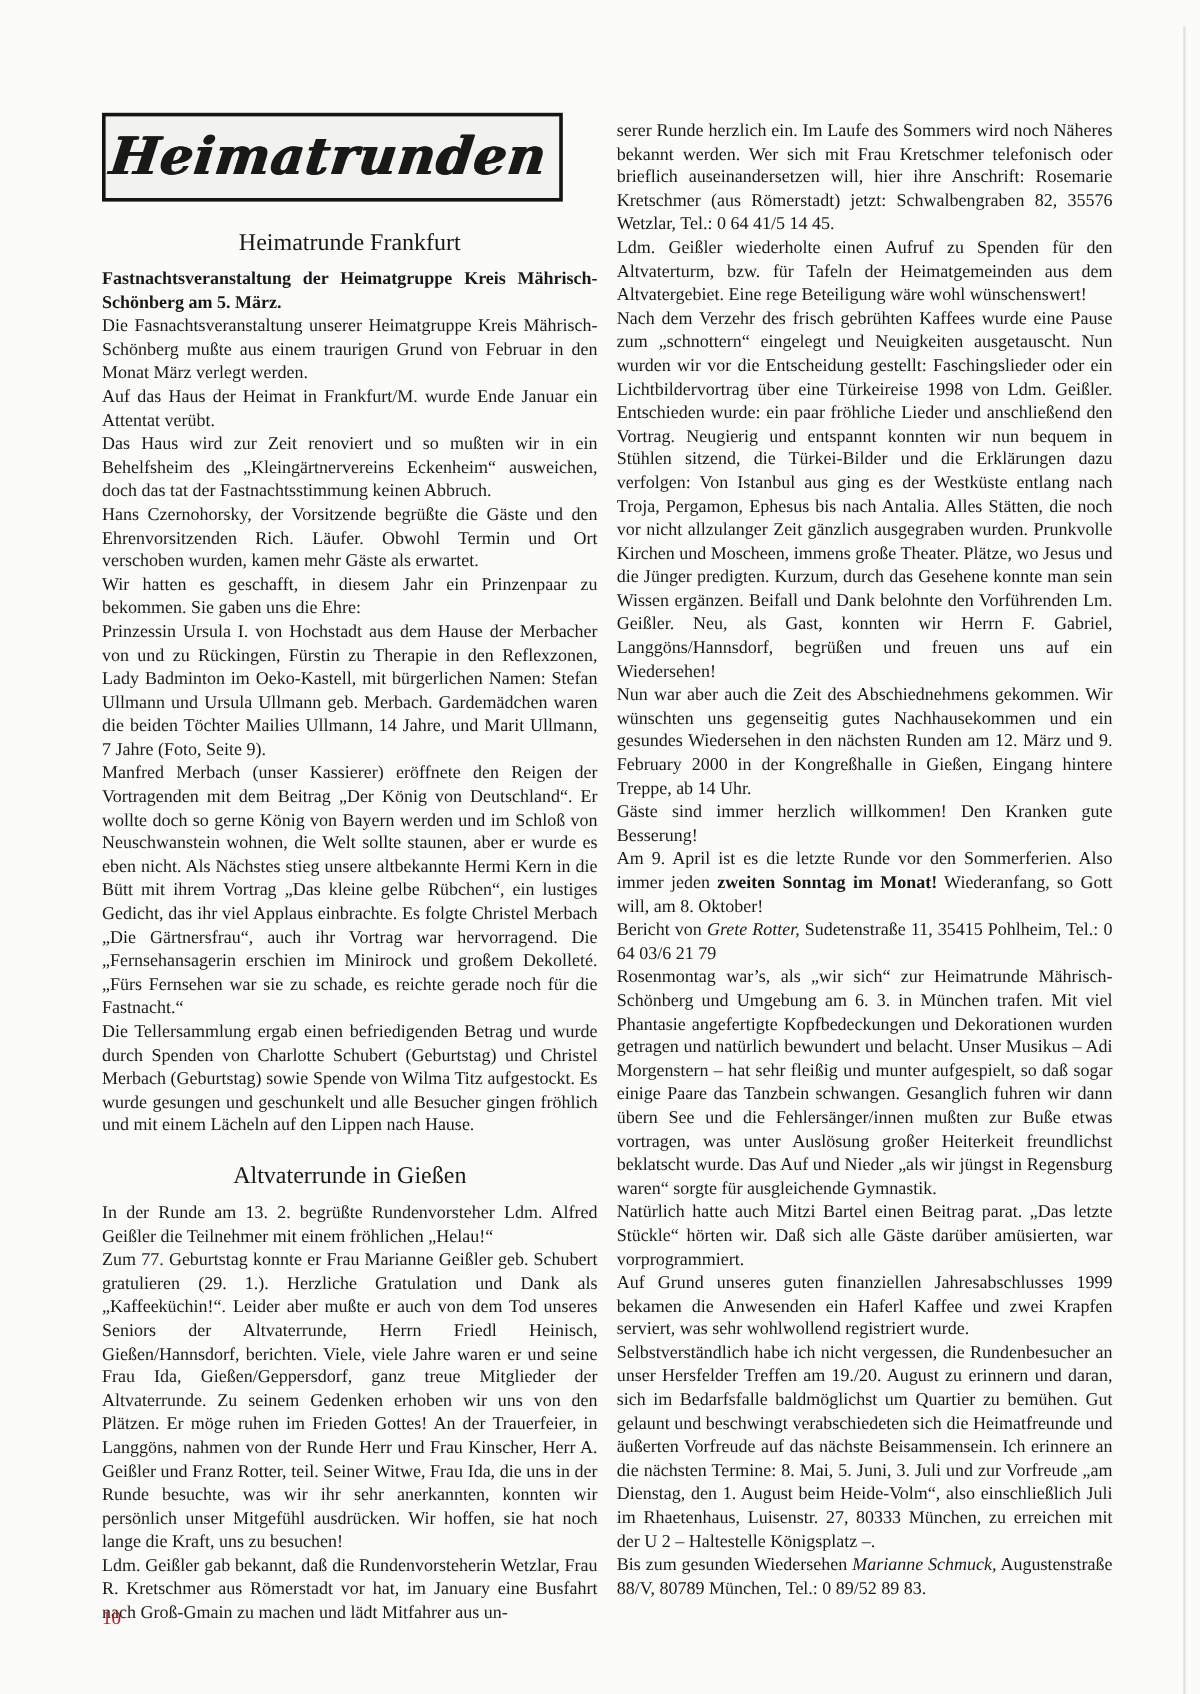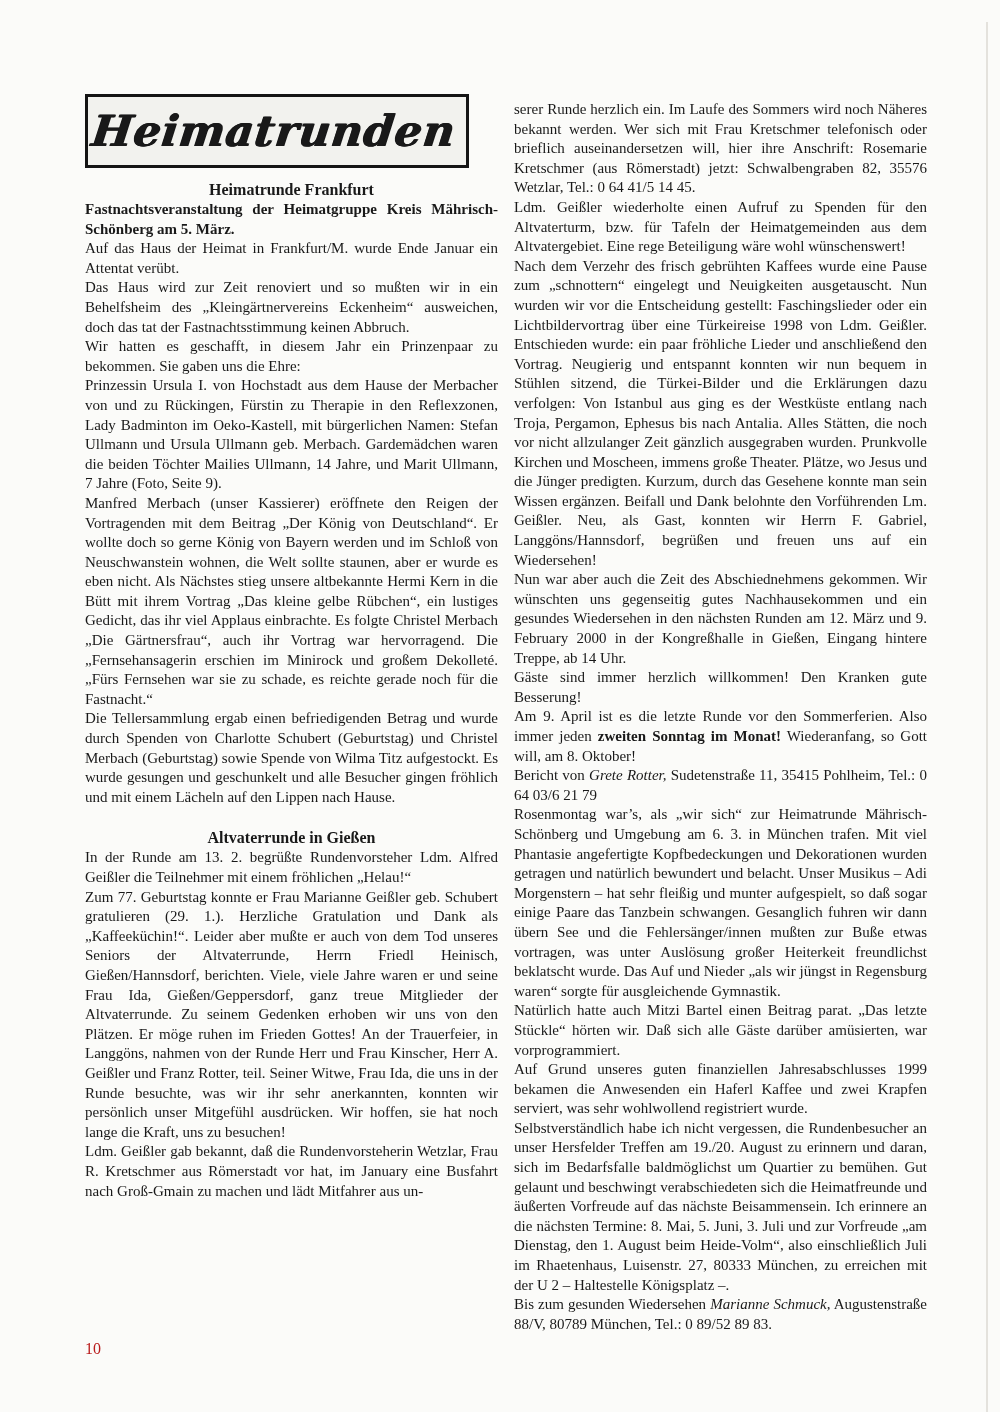--- a/index.html
+++ b/index.html
@@ -46,23 +46,23 @@
     font-size: 15px;
     line-height: 19.6px;
     text-align: justify;
     hyphens: auto;
     -webkit-hyphens: auto;
   }
   .col-left  { left: 85px;  top: 180px; }
   .col-right { left: 514px; top: 100px;  }
   p { margin: 0; }
   .sec-h {
-    margin: 0;
-    font-size: 16px;
-    font-weight: bold;
+    margin: 12px;
+    font-size: 20px;
+    font-weight: normal;
     text-align: center;
     line-height: 20px;
   }
   .gap-top { margin-top: 21px; }
   .lead { font-weight: bold; }
   .sig { float: right; font-style: italic; padding-left: 10px; }
   .ital { font-style: italic; }
   .page-number {
     position: absolute;
     left: 85px; top: 1340px;
@@ -78,22 +78,24 @@
 
   <div class="scan-line"></div>
 
   <div class="masthead">
     <span class="masthead-title">Heimatrunden</span>
   </div>
 
   <div class="col col-left">
     <h2 class="sec-h">Heimatrunde Frankfurt</h2>
     <p class="lead">Fastnachtsveranstaltung der Heimatgruppe Kreis Mährisch-Schönberg am 5. März.</p>
+    <p>Die Fasnachtsveranstaltung unserer Heimatgruppe Kreis Mährisch-Schönberg mußte aus einem traurigen Grund von Februar in den Monat März verlegt werden.</p>
     <p>Auf das Haus der Heimat in Frankfurt/M. wurde Ende Januar ein Attentat verübt.</p>
     <p>Das Haus wird zur Zeit renoviert und so mußten wir in ein Behelfsheim des „Kleingärtnervereins Eckenheim“ ausweichen, doch das tat der Fastnachtsstimmung keinen Abbruch.</p>
+    <p>Hans Czernohorsky, der Vorsitzende begrüßte die Gäste und den Ehrenvorsitzenden Rich. Läufer. Obwohl Termin und Ort verschoben wurden, kamen mehr Gäste als erwartet.</p>
     <p>Wir hatten es geschafft, in diesem Jahr ein Prinzenpaar zu bekommen. Sie gaben uns die Ehre:</p>
     <p>Prinzessin Ursula I. von Hochstadt aus dem Hause der Merbacher von und zu Rückingen, Fürstin zu Therapie in den Reflexzonen, Lady Badminton im Oeko-Kastell, mit bürgerlichen Namen: Stefan Ullmann und Ursula Ullmann geb. Merbach. Gardemädchen waren die beiden Töchter Mailies Ullmann, 14 Jahre, und Marit Ullmann, 7 Jahre (Foto, Seite 9).</p>
     <p>Manfred Merbach (unser Kassierer) eröffnete den Reigen der Vortragenden mit dem Beitrag „Der König von Deutschland“. Er wollte doch so gerne König von Bayern werden und im Schloß von Neuschwanstein wohnen, die Welt sollte staunen, aber er wurde es eben nicht. Als Nächstes stieg unsere altbekannte Hermi Kern in die Bütt mit ihrem Vortrag „Das kleine gelbe Rübchen“, ein lustiges Gedicht, das ihr viel Applaus einbrachte. Es folgte Christel Merbach „Die Gärtnersfrau“, auch ihr Vortrag war hervorragend. Die „Fernsehansagerin erschien im Minirock und großem Dekolleté. „Fürs Fernsehen war sie zu schade, es reichte gerade noch für die Fastnacht.“</p>
     <p>Die Tellersammlung ergab einen befriedigenden Betrag und wurde durch Spenden von Charlotte Schubert (Geburtstag) und Christel Merbach (Geburtstag) sowie Spende von Wilma Titz aufgestockt. Es wurde gesungen und geschunkelt und alle Besucher gingen fröhlich und mit einem Lächeln auf den Lippen nach Hause.</p>
 
     <h2 class="sec-h gap-top">Altvaterrunde in Gießen</h2>
     <p>In der Runde am 13. 2. begrüßte Rundenvorsteher Ldm. Alfred Geißler die Teilnehmer mit einem fröhlichen „Helau!“</p>
     <p>Zum 77. Geburtstag konnte er Frau Marianne Geißler geb. Schubert gratulieren (29. 1.). Herzliche Gratulation und Dank als „Kaffeeküchin!“. Leider aber mußte er auch von dem Tod unseres Seniors der Altvaterrunde, Herrn Friedl Heinisch, Gießen/Hannsdorf, berichten. Viele, viele Jahre waren er und seine Frau Ida, Gießen/Geppersdorf, ganz treue Mitglieder der Altvaterrunde. Zu seinem Gedenken erhoben wir uns von den Plätzen. Er möge ruhen im Frieden Gottes! An der Trauerfeier, in Langgöns, nahmen von der Runde Herr und Frau Kinscher, Herr A. Geißler und Franz Rotter, teil. Seiner Witwe, Frau Ida, die uns in der Runde besuchte, was wir ihr sehr anerkannten, konnten wir persönlich unser Mitgefühl ausdrücken. Wir hoffen, sie hat noch lange die Kraft, uns zu besuchen!</p>
     <p>Ldm. Geißler gab bekannt, daß die Rundenvorsteherin Wetzlar, Frau R. Kretschmer aus Römerstadt vor hat, im January eine Busfahrt nach Groß-Gmain zu machen und lädt Mitfahrer aus un-</p>
   </div>

